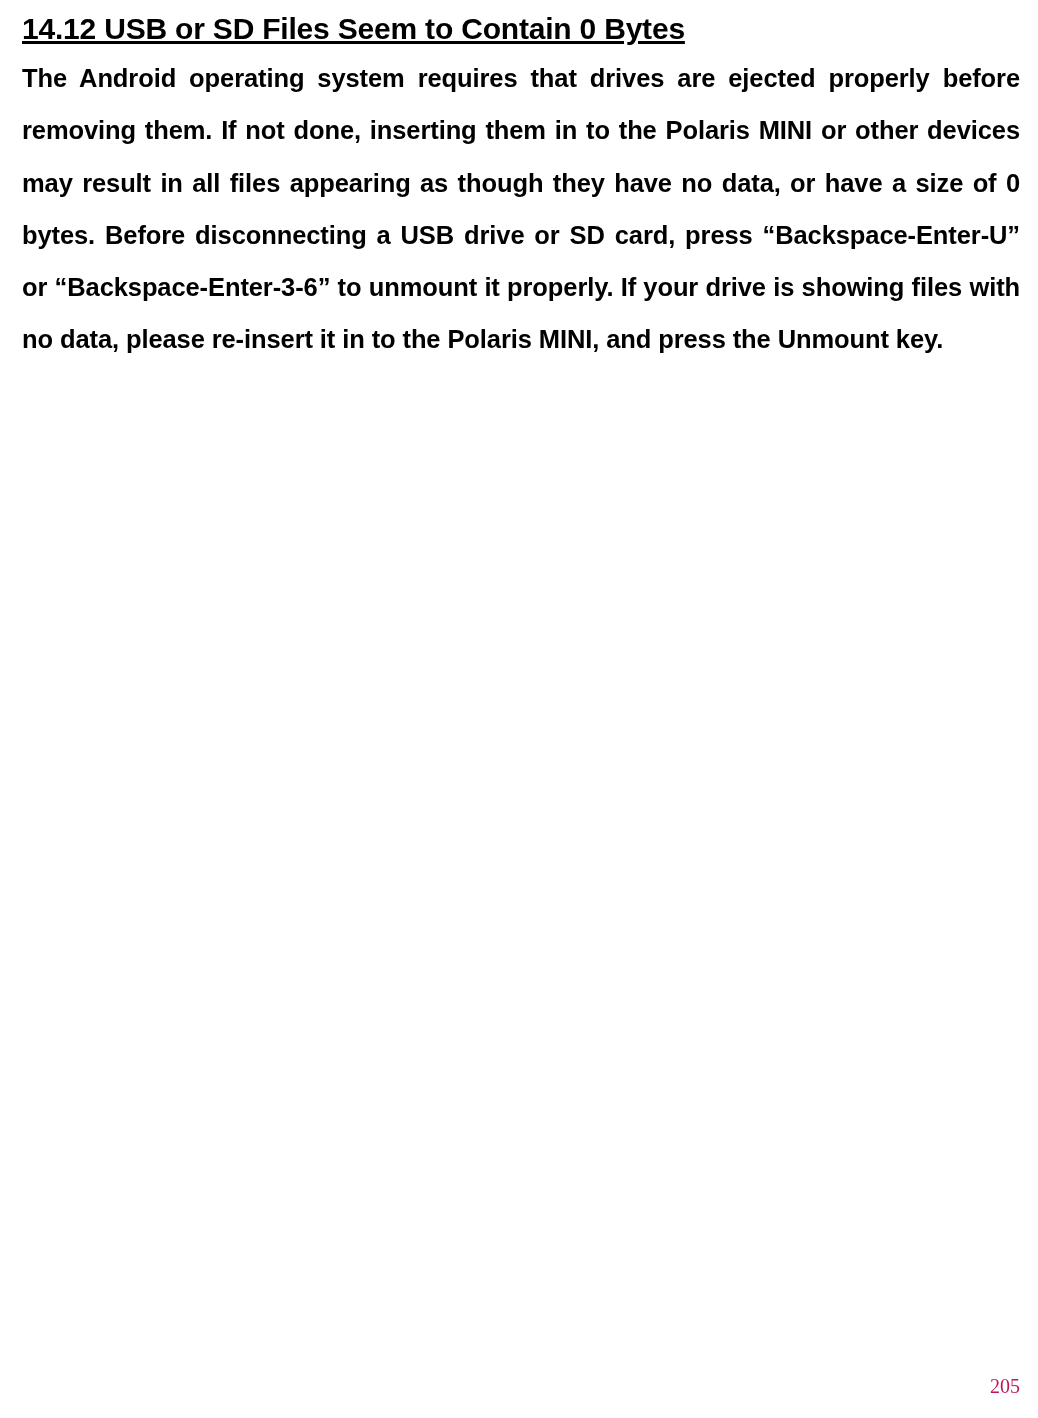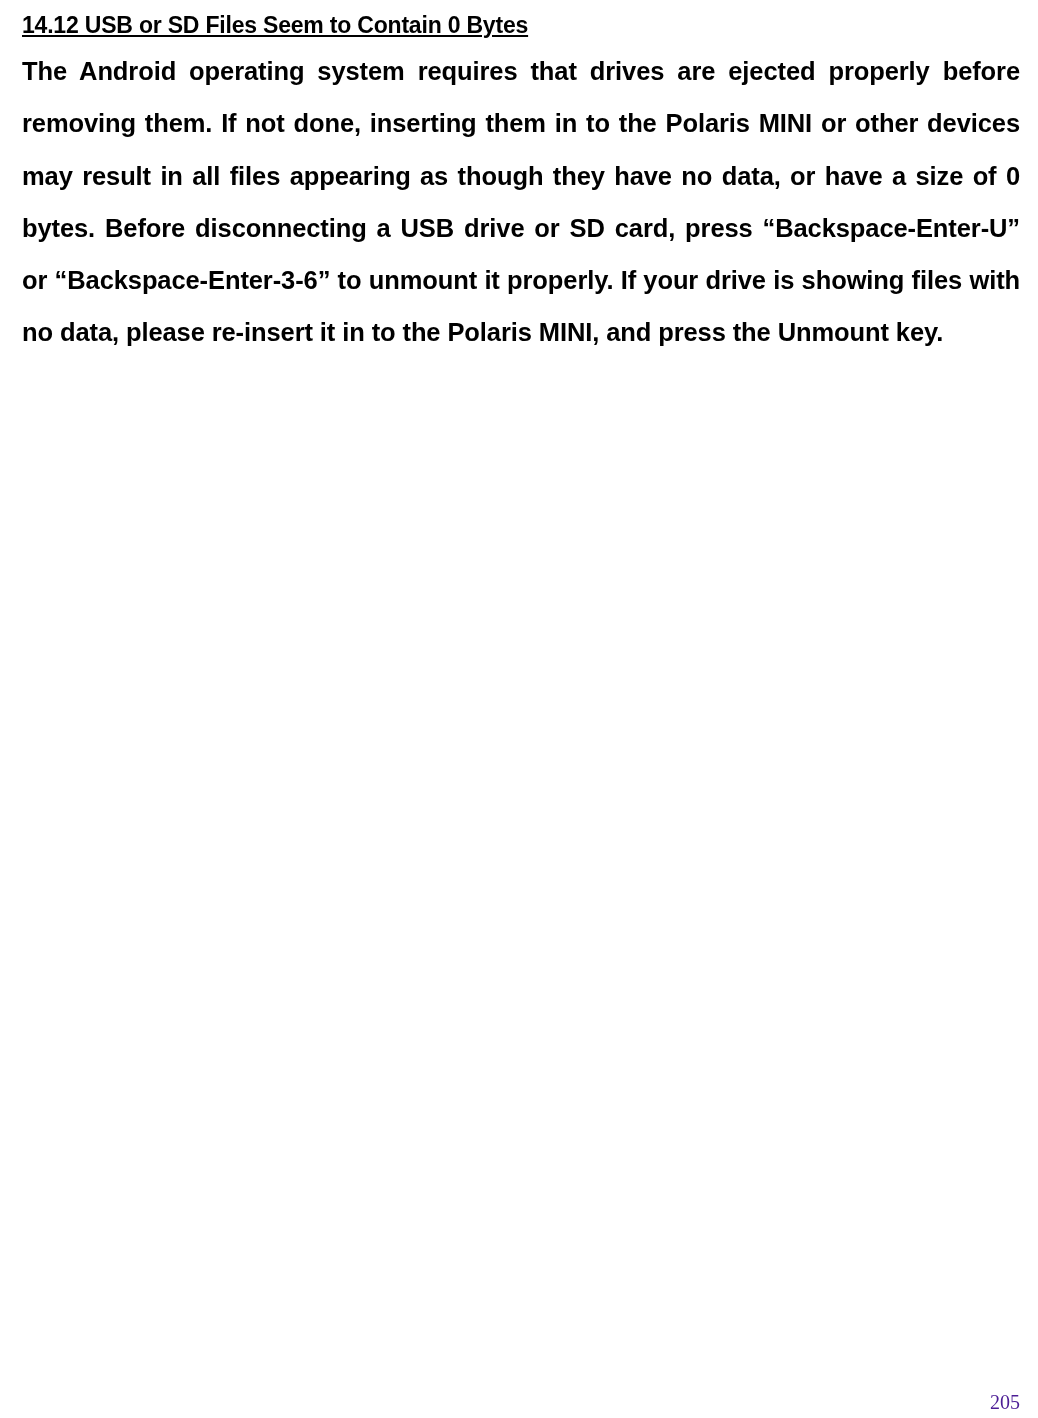--- a/index.html
+++ b/index.html
@@ -9,42 +9,42 @@
     }
     body {
       width: 1038px;
       height: 1418px;
       background: #ffffff;
       font-family: Arial, Helvetica, sans-serif;
       position: relative;
       padding: 12px 18px 0 22px;
     }
     .heading {
-      font-size: 23px;
+      font-size: 30px;
       font-weight: bold;
       text-decoration: underline;
       color: #000000;
       margin-bottom: 6px;
       letter-spacing: -0.2px;
     }
     .body-text {
       font-size: 25.5px;
       color: #000000;
       line-height: 2.05;
       text-align: justify;
       letter-spacing: -0.1px;
       font-weight: bold;
     }
     .page-number {
       position: absolute;
-      bottom: 4px;
+      bottom: 20px;
       right: 18px;
       font-family: "Times New Roman", Times, serif;
       font-size: 20px;
-      color: #4c1d95;
+      color: #be185d;
     }
   </style>
 </head>
 <body>
 
 <h2 class="heading">14.12 USB or SD Files Seem to Contain 0 Bytes</h2>
 <p class="body-text">The Android operating system requires that drives are ejected properly before removing them. If not done, inserting them in to the Polaris MINI or other devices may result in all files appearing as though they have no data, or have a size of 0 bytes. Before disconnecting a USB drive or SD card, press “Backspace-Enter-U” or “Backspace-Enter-3-6” to unmount it properly. If your drive is showing files with no data, please re-insert it in to the Polaris MINI, and press the Unmount key.</p>
 <div class="page-number">205</div>
 
 </body></html>

